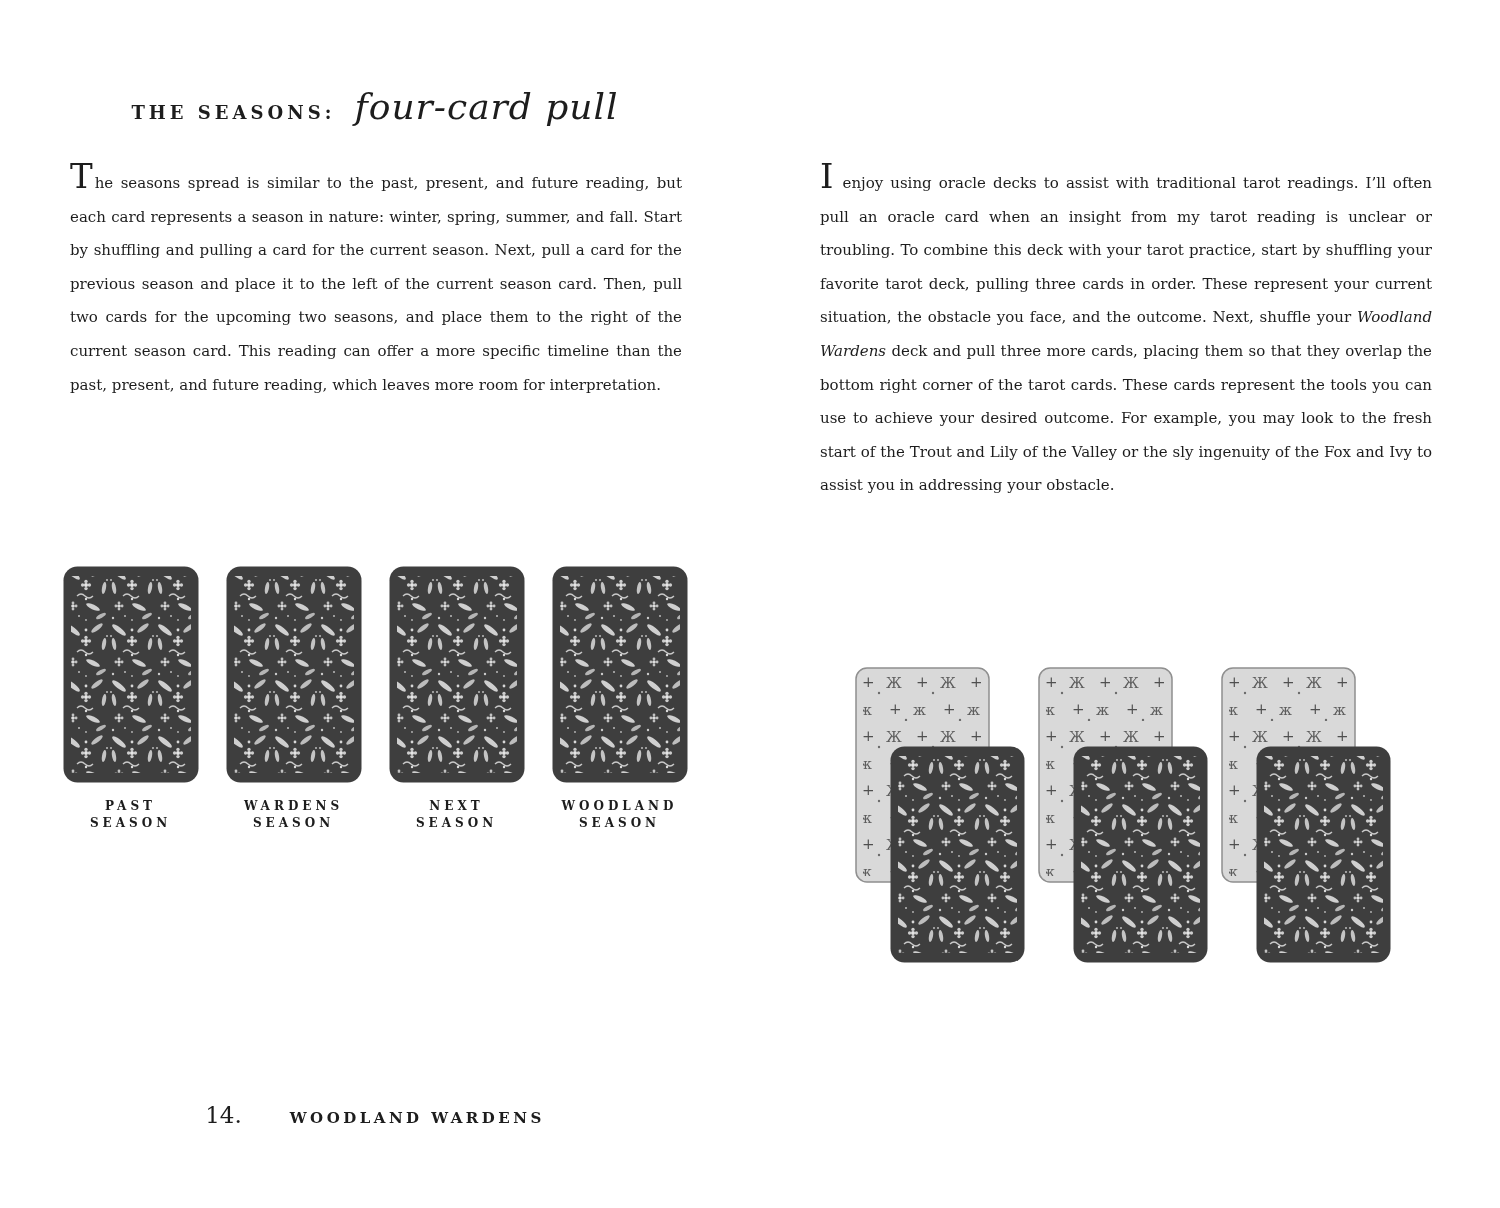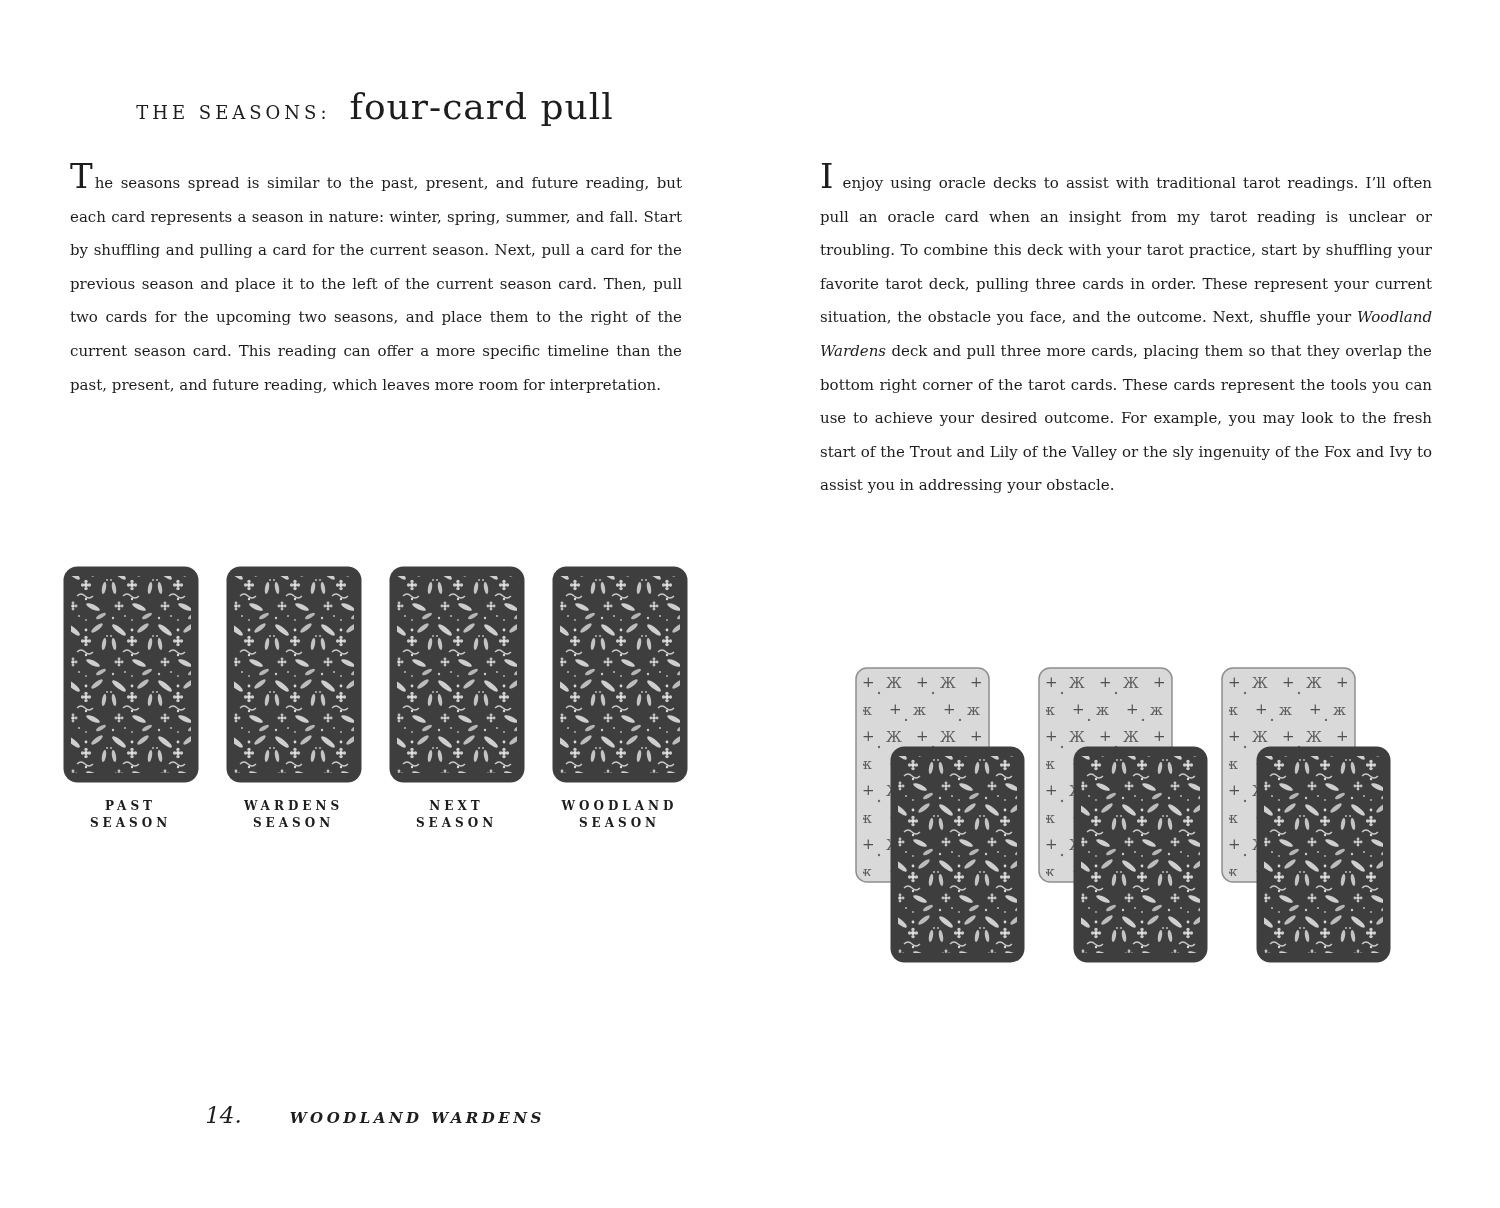--- a/index.html
+++ b/index.html
@@ -5,22 +5,22 @@
   html,body{margin:0;padding:0;}
   body{
     width:1500px;height:1208px;position:relative;background:#ffffff;
     font-family:"DejaVu Serif", serif;color:#1d1d1d;overflow:hidden;
   }
   .page{position:absolute;top:0;width:750px;height:1208px;}
   .page.left{left:0;}
   .page.right{left:750px;}
 
   .page-header{position:absolute;top:86px;left:0;right:0;text-align:center;white-space:nowrap;}
-  .kicker{font-size:18px;letter-spacing:4px;font-weight:400;}
-  .script-title{font-size:36px;letter-spacing:1px;margin-left:14px;font-weight:400;text-align:right;}
+  .kicker{font-size:18px;letter-spacing:4px;font-weight:700;}
+  .script-title{font-style:italic;font-size:36px;letter-spacing:1px;margin-left:14px;font-weight:400;text-align:right;}
 
   .body-text{
     position:absolute;top:162px;left:70px;width:612px;margin:0;
     font-size:15px;line-height:33.6px;text-align:justify;
   }
   .body-text::first-letter{font-size:34px;line-height:0.85;padding-right:2px;}
   .body-text em{font-style:italic;}
 
   
   .cards-row{
@@ -36,21 +36,21 @@
 
   
   .tarot-spread{position:absolute;top:667px;left:105px;width:536px;height:296px;}
   .pair{position:absolute;top:0;width:170px;height:296px;}
   .pair.p1{left:0;} .pair.p2{left:183px;} .pair.p3{left:366px;}
   .tarot-front{position:absolute;left:0;top:0;width:135px;height:216px;}
   .oracle-overlay{position:absolute;left:35px;top:79px;width:135px;height:217px;}
 
   .page-footer{
     position:absolute;top:1102px;left:0;right:0;
-    display:flex;justify-content:center;align-items:baseline;gap:48px;white-space:nowrap;font-style:italic;
+    display:flex;justify-content:center;align-items:baseline;gap:48px;white-space:nowrap;
   }
   .pagenum{font-size:23px;}
   .running-title{font-size:15px;font-weight:700;letter-spacing:3.5px;}
 
   .svgdefs{position:absolute;width:0;height:0;}
 </style>
 </head>
 <body>
 
 <svg class="svgdefs" aria-hidden="true">

